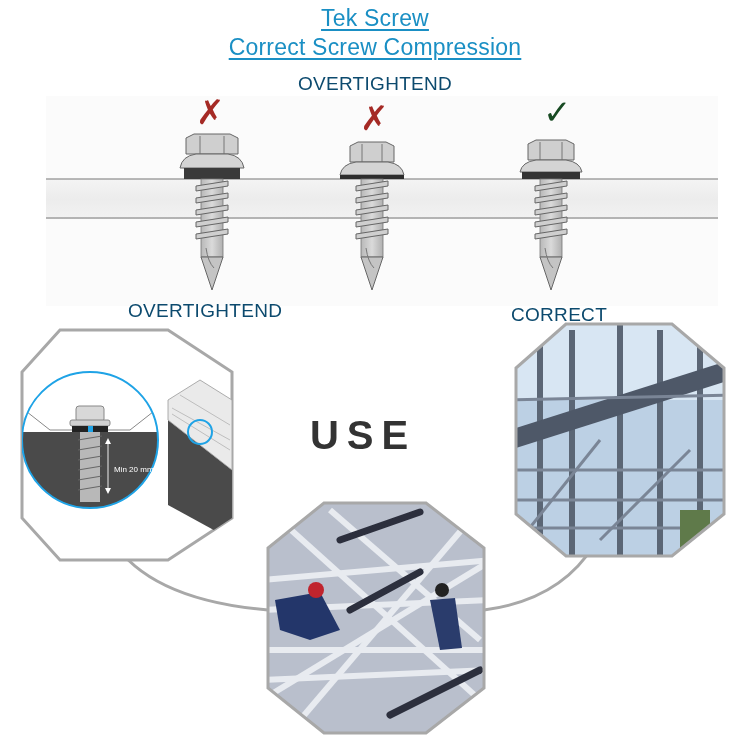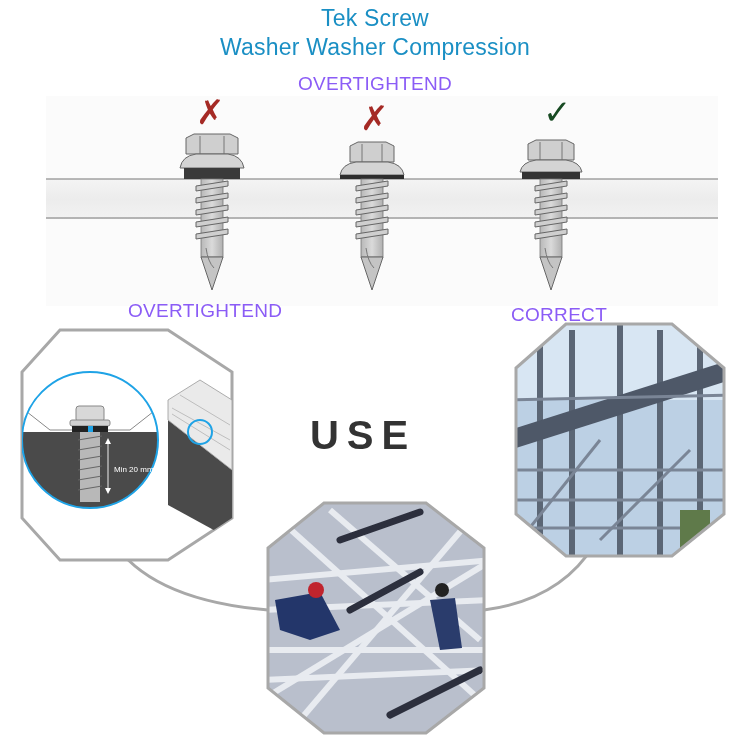--- a/index.html
+++ b/index.html
@@ -1,39 +1,39 @@
 <!DOCTYPE html>
 <html><head>
 <meta charset="utf-8">
 <style>
   html, body { margin: 0; padding: 0; background: #ffffff; }
   body { width: 750px; height: 744px; position: relative; overflow: hidden;
          font-family: "Liberation Sans", "DejaVu Sans", sans-serif; }
   .title { position: absolute; left: 0; width: 750px; text-align: center; color: #1a8fc4;
-           text-decoration-thickness: 1.5px; text-underline-offset: 3px;
+           text-decoration: underline; text-decoration-thickness: 1.5px; text-underline-offset: 3px;
            font-size: 23px; letter-spacing: 0.2px; }
   #t1 { top: 5px; }
   #t2 { top: 34px; }
-  .label { position: absolute; color: #8b5cf6; font-size: 19px; letter-spacing: 0.3px; }
+  .label { position: absolute; color: #0c4a6e; font-size: 19px; letter-spacing: 0.3px; }
   #lab-over { top: 73px; left: 0; width: 750px; text-align: center; }
   #lab-under { top: 300px; left: 128px; }
   #lab-correct { top: 304px; left: 511px; }
   .mark { position: absolute; font-size: 34px; font-weight: bold; font-family: "DejaVu Sans", sans-serif; }
   #mark-1 { left: 196px; top: 92px; color: #a52a25; }
   #mark-2 { left: 360px; top: 98px; color: #a52a25; }
   #mark-3 { left: 543px; top: 92px; color: #174a22; }
   #use-text { position: absolute; top: 413px; left: 0; width: 726px; text-align: center;
               font-size: 40px; font-weight: bold; letter-spacing: 8px; color: #333333; }
   svg.full { position: absolute; left: 0; top: 0; }
 </style>
 </head>
 <body>
 
 <div class="title" id="t1">Tek Screw </div>
-<div class="title" id="t2">Washer Washer Compression</div>
+<div class="title" id="t2">Correct Screw Compression</div>
 
 <svg class="full" width="750" height="744" viewBox="0 0 750 744">
   <defs>
     <linearGradient id="sheet" x1="0" y1="0" x2="0" y2="1">
       <stop offset="0" stop-color="#f4f4f4"></stop>
       <stop offset="0.5" stop-color="#ececec"></stop>
       <stop offset="1" stop-color="#f2f2f2"></stop>
     </linearGradient>
     <linearGradient id="shaft" x1="0" y1="0" x2="1" y2="0">
       <stop offset="0" stop-color="#b8b8b8"></stop>

